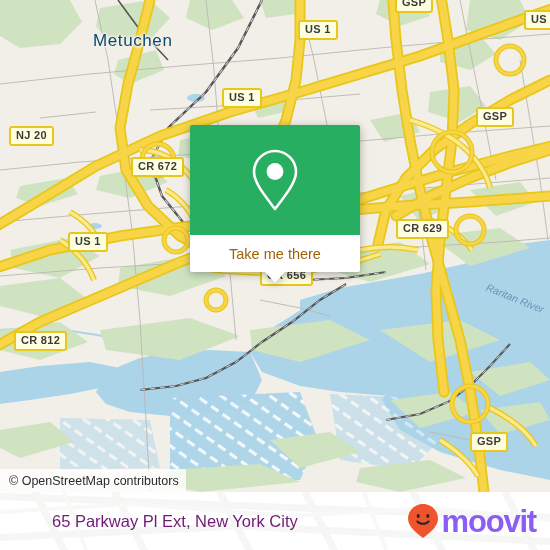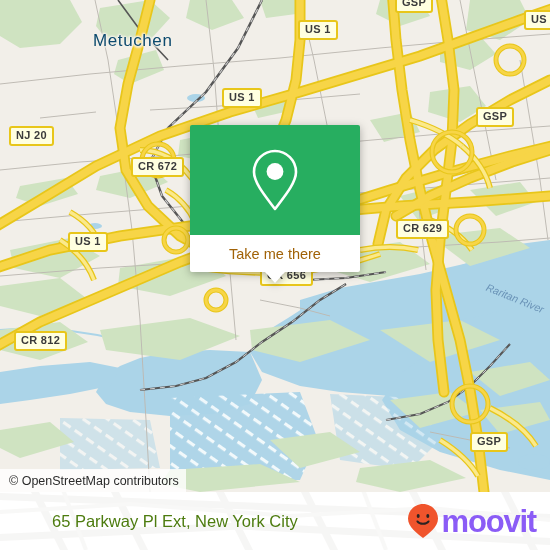--- a/index.html
+++ b/index.html
@@ -97,21 +97,21 @@
   }
 
   
   .footer{
     position:absolute;left:0;top:492px;width:550px;height:58px;
     background:#ffffff;overflow:hidden;
   }
   .footer-watermark{position:absolute;left:0;top:0;width:550px;height:58px;opacity:.55;}
   .footer-addr{
     position:absolute;left:52px;top:50%;transform:translateY(-50%);
-    color:#4d7c0f;font-size:16.5px;white-space:nowrap;z-index:5;
+    color:#701a75;font-size:16.5px;white-space:nowrap;z-index:5;
   }
   .brand{
     position:absolute;right:14px;top:50%;transform:translateY(-50%);
     display:flex;align-items:center;gap:3px;z-index:5;
   }
   .brand-word{
     color:#8b5cf6;font-size:31px;font-weight:bold;letter-spacing:-1.2px;line-height:31px;
   }
 </style>
 </head>

